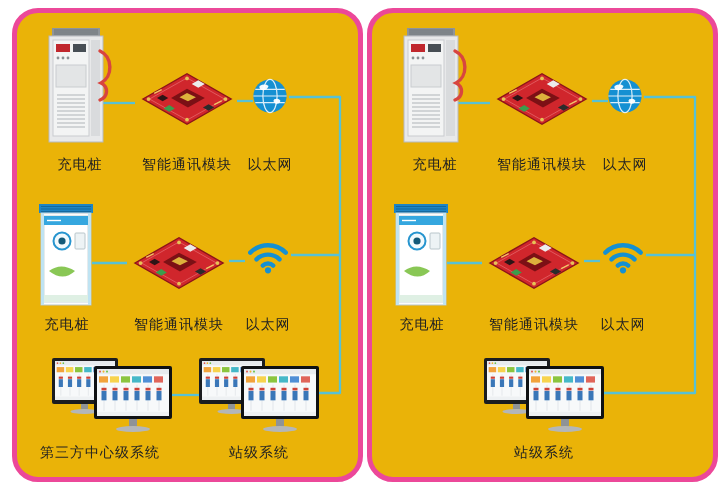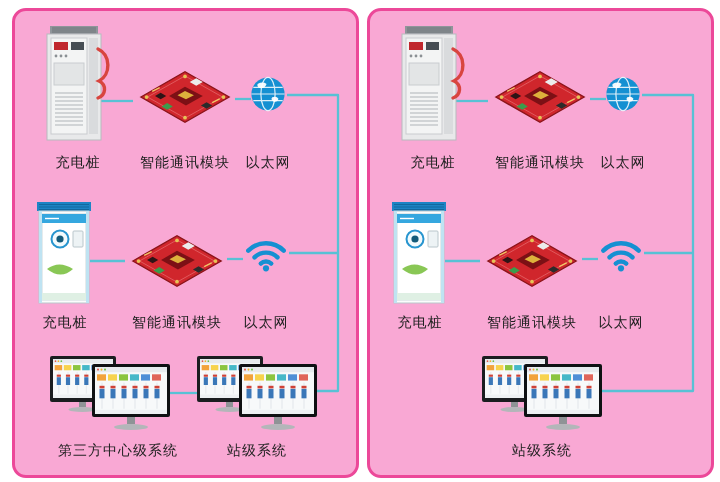--- a/index.html
+++ b/index.html
@@ -3,21 +3,21 @@
 <meta charset="utf-8">
 <style>
   html,body{margin:0;padding:0;background:#ffffff;}
   .canvas{
     position:relative;width:720px;height:482px;background:#ffffff;overflow:hidden;
     font-family:"DejaVu Sans","Liberation Sans",sans-serif;
   }
   .sym-defs{position:absolute;width:0;height:0;overflow:hidden;}
   .panel{
     position:absolute;top:8px;width:341px;height:464px;
-    background:#f9a8d4;border:3px solid #ec4899;border-radius:14px;
+    background:#eab308;border:5px solid #ec4899;border-radius:26px;
   }
   .wires{position:absolute;left:0;top:0;width:341px;height:464px;}
   .wires polyline{fill:none;stroke:#58c1d5;stroke-width:2.3;stroke-linejoin:round;}
   .node{position:absolute;}
   .node svg{width:100%;height:100%;display:block;}
   .lbl{
     position:absolute;text-align:center;font-size:14px;font-weight:500;
     color:#222222;letter-spacing:1px;line-height:18px;white-space:nowrap;
   }
 </style>
@@ -196,21 +196,21 @@
     <div class="node" style="left:35px;top:340px;width:120px;height:84px">
       <svg viewBox="0 0 120 84">
           <use href="#sym-monitors"></use>
         </svg>
     </div>
     <div class="node" style="left:182px;top:340px;width:120px;height:84px">
       <svg viewBox="0 0 120 84">
           <use href="#sym-monitors"></use>
         </svg>
     </div>
-    <div class="lbl" style="left:23px;top:430px;width:160px">第三方中心级系统</div>
+    <div class="lbl" style="left:3px;top:430px;width:160px">第三方中心级系统</div>
     <div class="lbl" style="left:192px;top:430px;width:100px">站级系统</div>
   </section>
 
   <section class="panel" style="left:367px">
     <svg class="wires" viewBox="0 0 341 464">
       <polyline points="86,90 118,90"></polyline>
       <polyline points="220,88 236,88"></polyline>
       <polyline points="272,84 323,84 323,380 232,380"></polyline>
       <polyline points="75,250 110,250"></polyline>
       <polyline points="212,248 228,248"></polyline>

